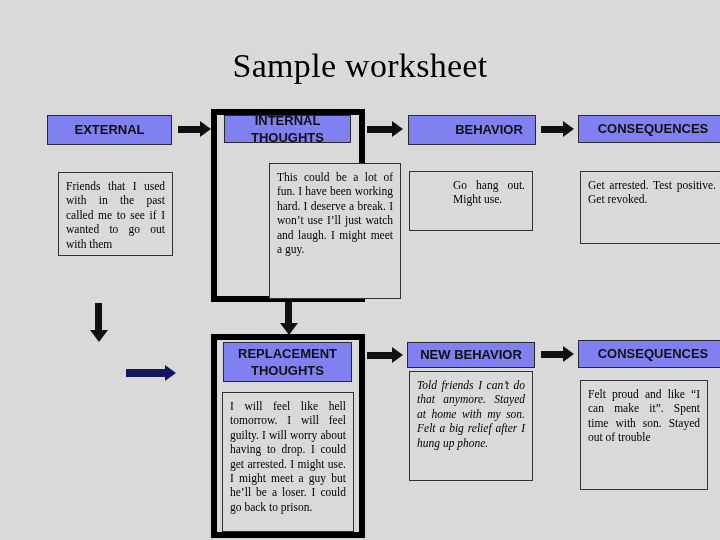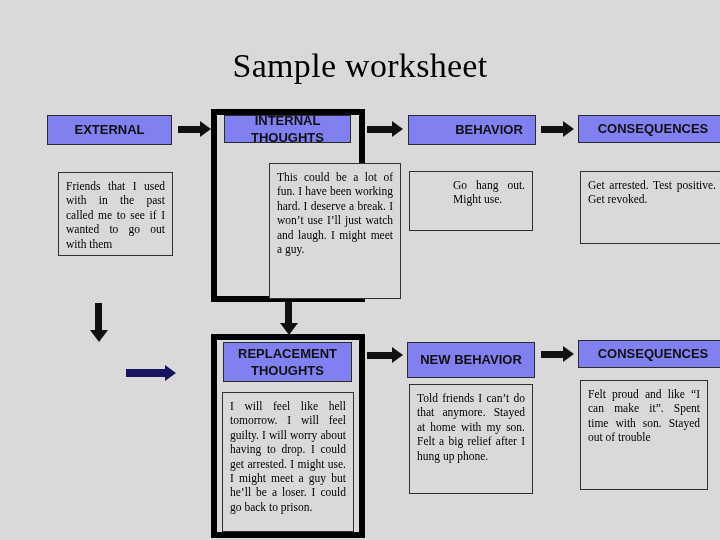--- a/index.html
+++ b/index.html
@@ -187,37 +187,37 @@
   <div class="arrow-d" style="left:285px; top:302px;">
     <div class="shaft" style="height:22px;"></div>
     <div class="head" style="top:21px;"></div>
   </div>
 
   <div class="hdr two-line" style="left:223px; top:342px; width:129px; height:40px; flex-direction:column;">
     <span>REPLACEMENT</span>
     <span>THOUGHTS</span>
   </div>
 
-  <div class="hdr" style="left:407px; top:342px; width:128px; height:36px;">
+  <div class="hdr" style="left:407px; top:342px; width:128px; height:26px;">
     <span>NEW BEHAVIOR</span>
   </div>
 
   <div class="hdr" style="left:578px; top:340px; width:150px; height:28px;">
     <span>CONSEQUENCES</span>
   </div>
 
   <div class="arrow-r" style="left:367px; top:352px;">
     <div class="shaft" style="width:26px;"></div>
     <div class="head" style="left:25px;"></div>
   </div>
 
   <div class="arrow-r" style="left:541px; top:351px;">
     <div class="shaft" style="width:23px;"></div>
     <div class="head" style="left:22px;"></div>
   </div>
 
   <div class="tbox just" style="left:222px; top:392px; width:132px; height:140px;">I will feel like hell tomorrow. I will feel guilty. I will worry about having to drop. I could get arrested. I might use. I might meet a guy but he’ll be a loser. I could go back to prison.</div>
 
-  <div class="tbox just" style="left:409px; top:384px; width:124px; height:110px;">Told friends I can’t do that anymore. Stayed at home with my son. Felt a big relief after I hung up phone.</div>
+  <div class="tbox just" style="left:409px; top:371px; width:124px; height:110px;font-style:italic;">Told friends I can’t do that anymore. Stayed at home with my son. Felt a big relief after I hung up phone.</div>
 
   <div class="tbox just" style="left:580px; top:380px; width:128px; height:110px;">Felt proud and like “I can make it”. Spent time with son. Stayed out of trouble</div>
 
 </div>
 
 </body></html>

